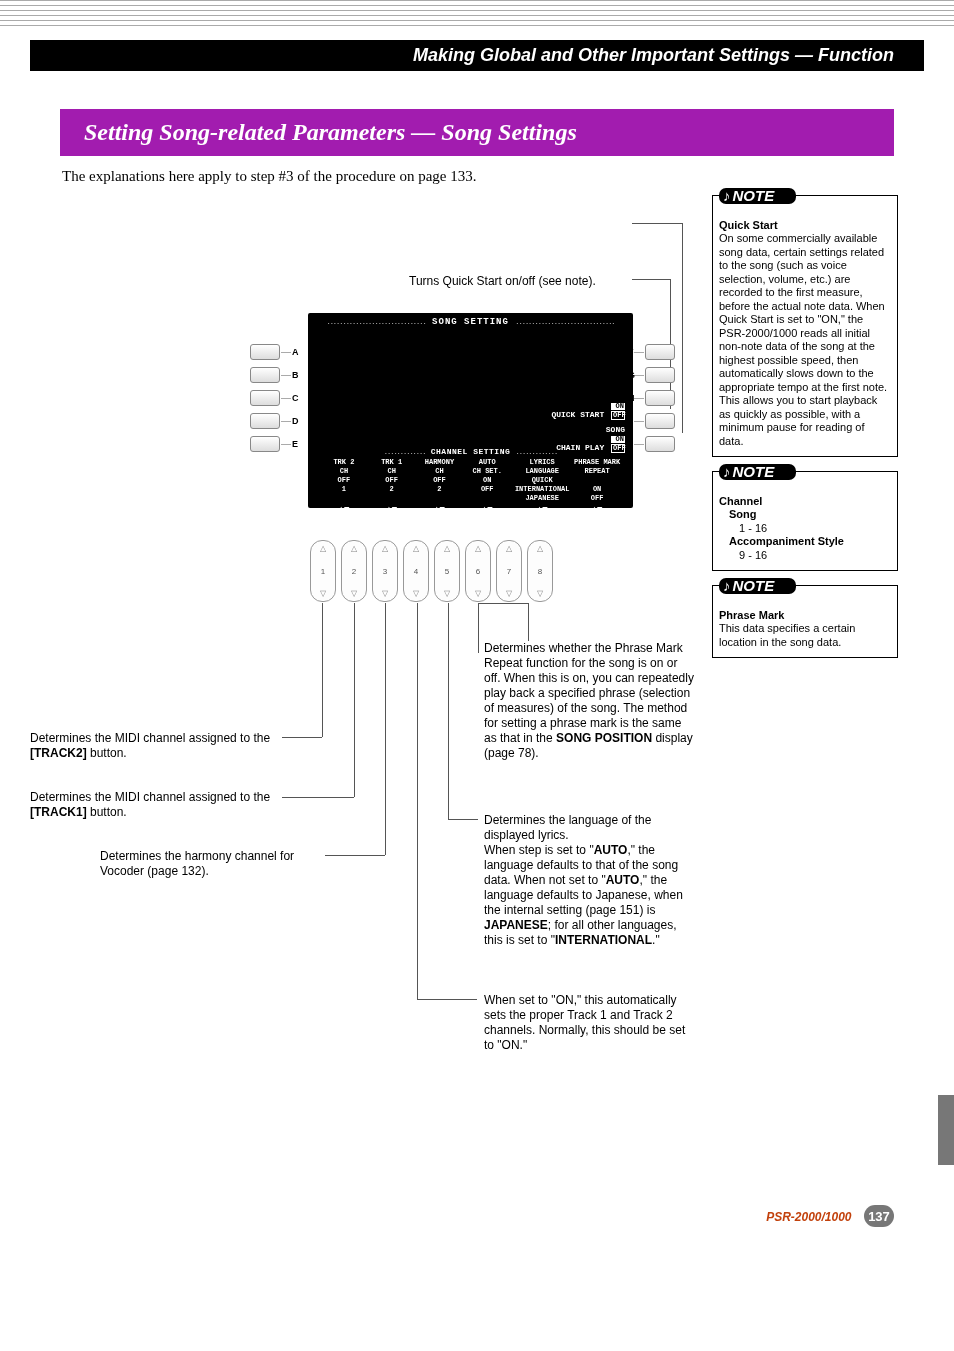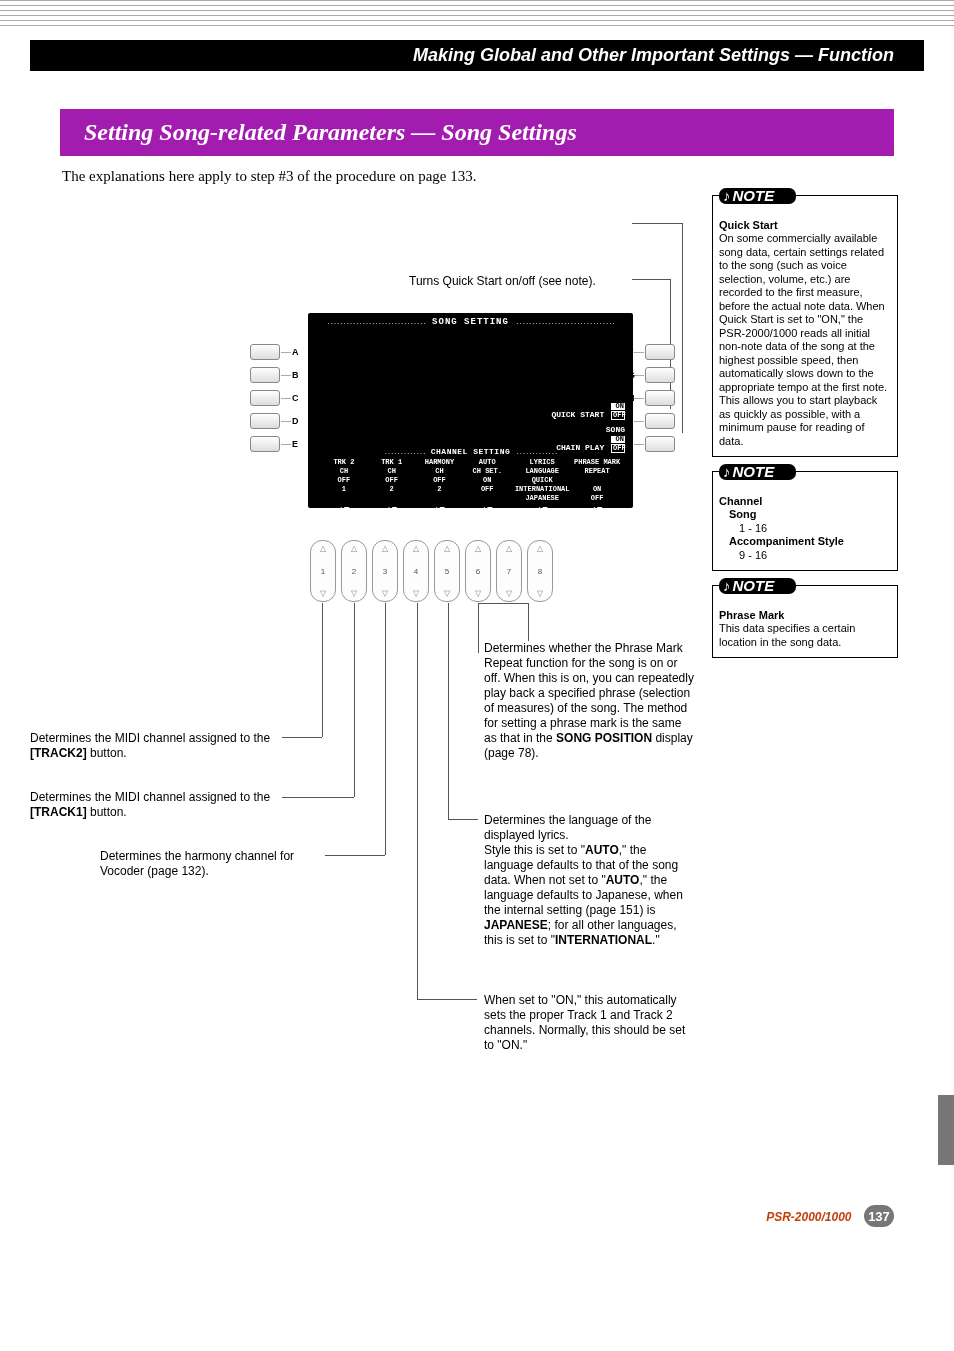--- a/index.html
+++ b/index.html
@@ -414,21 +414,21 @@
     </div>
     <div class="lead-line" style="top:408px; left:294px; width:1px; height:194px;"></div>
     <div class="lead-line" style="top:602px; left:222px; width:72px; height:1px;"></div>
 
     <div class="callout" style="top:654px; left:40px; width:220px;">Determines the harmony channel for Vocoder (page 132).</div>
     <div class="lead-line" style="top:408px; left:325px; width:1px; height:252px;"></div>
     <div class="lead-line" style="top:660px; left:265px; width:60px; height:1px;"></div>
 
     <div class="callout" style="top:618px; left:424px; width:210px;">
       <span>Determines the language of the displayed lyrics.</span><br>
-      <span>Style this is set to "</span><b>AUTO</b><span>," the language defaults to that of the song data. When not set to "</span><b>AUTO</b><span>," the language defaults to Japanese, when the internal setting (page 151) is </span><b>JAPANESE</b><span>; for all other languages, this is set to "</span><b>INTERNATIONAL</b><span>."</span>
+      <span>When step is set to "</span><b>AUTO</b><span>," the language defaults to that of the song data. When not set to "</span><b>AUTO</b><span>," the language defaults to Japanese, when the internal setting (page 151) is </span><b>JAPANESE</b><span>; for all other languages, this is set to "</span><b>INTERNATIONAL</b><span>."</span>
     </div>
     <div class="lead-line" style="top:408px; left:388px; width:1px; height:216px;"></div>
     <div class="lead-line" style="top:624px; left:388px; width:30px; height:1px;"></div>
 
     <div class="callout" style="top:798px; left:424px; width:210px;">When set to "ON," this automatically sets the proper Track 1 and Track 2 channels. Normally, this should be set to "ON."</div>
     <div class="lead-line" style="top:408px; left:357px; width:1px; height:396px;"></div>
     <div class="lead-line" style="top:804px; left:357px; width:60px; height:1px;"></div>
 
   </div>
 

